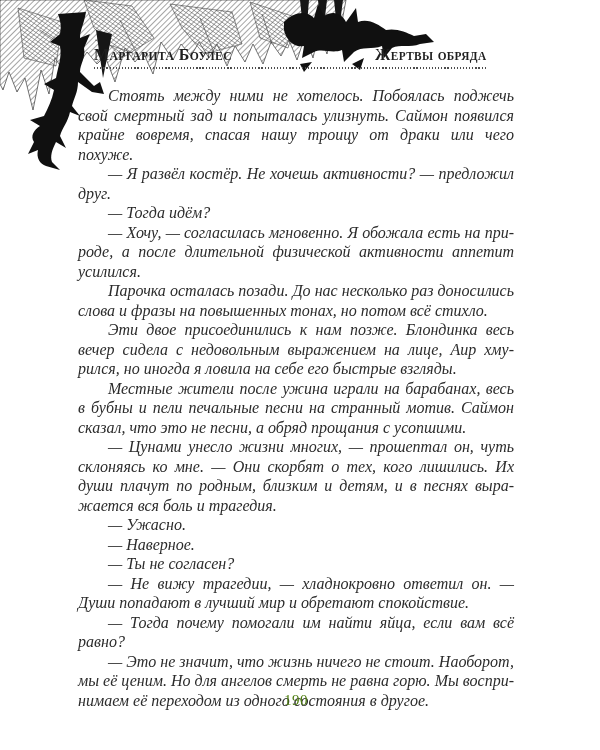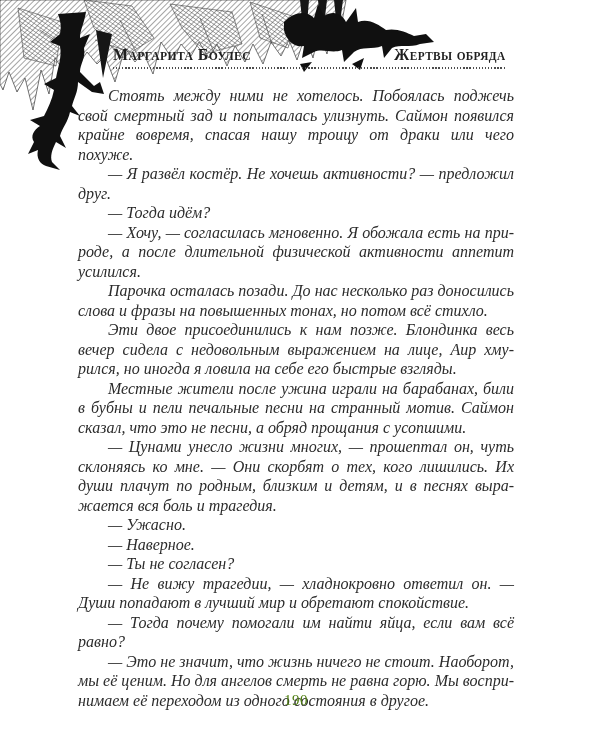--- a/index.html
+++ b/index.html
@@ -1,21 +1,21 @@
 <!DOCTYPE html>
 <html><head>
 <meta charset="utf-8">
 <style>
   html,body{margin:0;padding:0;background:#ffffff;}
   .page{
     position:relative;width:600px;height:750px;overflow:hidden;background:#ffffff;
     font-family:"Liberation Serif", serif;color:#2b2b2b;
   }
   .artwork{position:absolute;top:0;left:0;width:440px;height:200px;}
-  .running-head{position:absolute;top:45px;left:113px;width:392px;}
+  .running-head{position:absolute;top:45px;left:94px;width:392px;}
   .rh-row{
     display:flex;justify-content:space-between;align-items:baseline;
     font-variant-caps:small-caps;font-weight:700;color:#1f1f1f;
     font-size:16.5px;line-height:20px;letter-spacing:.4px;
   }
   .rh-title{transform:scaleX(.94);transform-origin:right center;}
   .rh-author{transform:scaleX(.97);transform-origin:left center;}
   .dotted-rule{
     margin-top:2px;height:2px;
     background-image:repeating-linear-gradient(90deg,#4c4c4c 0 1.2px,transparent 1.2px 3.1px);
@@ -88,21 +88,21 @@
     <div class="dotted-rule"></div>
   </header>
 
   <main class="body-text">
       <p>Стоять между ними не хотелось. Побоялась поджечь свой смертный зад и попыталась улизнуть. Саймон появился крайне вовремя, спасая нашу троицу от драки или чего похуже.</p>
       <p>— Я развёл костёр. Не хочешь активности? — предложил друг.</p>
       <p>— Тогда идём?</p>
       <p>— Хочу, — согласилась мгновенно. Я обожала есть на при­роде, а после длительной физической активности аппетит усилился.</p>
       <p>Парочка осталась позади. До нас несколько раз доносились слова и фразы на повышенных тонах, но потом всё стихло.</p>
       <p>Эти двое присоединились к нам позже. Блондинка весь вечер сидела с недовольным выражением на лице, Аир хму­рился, но иногда я ловила на себе его быстрые взгляды.</p>
-      <p>Местные жители после ужина играли на барабанах, били в бубны и пели печальные песни на странный мотив. Саймон сказал, что это не песни, а обряд прощания с усопшими.</p>
+      <p>Местные жители после ужина играли на барабанах, весь в бубны и пели печальные песни на странный мотив. Саймон сказал, что это не песни, а обряд прощания с усопшими.</p>
       <p>— Цунами унесло жизни многих, — прошептал он, чуть склоняясь ко мне. — Они скорбят о тех, кого лишились. Их души плачут по родным, близким и детям, и в песнях выра­жается вся боль и трагедия.</p>
       <p>— Ужасно.</p>
       <p>— Наверное.</p>
       <p>— Ты не согласен?</p>
       <p>— Не вижу трагедии, — хладнокровно ответил он. — Души попадают в лучший мир и обретают спокойствие.</p>
       <p>— Тогда почему помогали им найти яйца, если вам всё равно?</p>
       <p>— Это не значит, что жизнь ничего не стоит. Наоборот, мы её ценим. Но для ангелов смерть не равна горю. Мы воспри­нимаем её переходом из одного состояния в другое.</p>
     </main>
 
   <footer class="page-number">190</footer>

